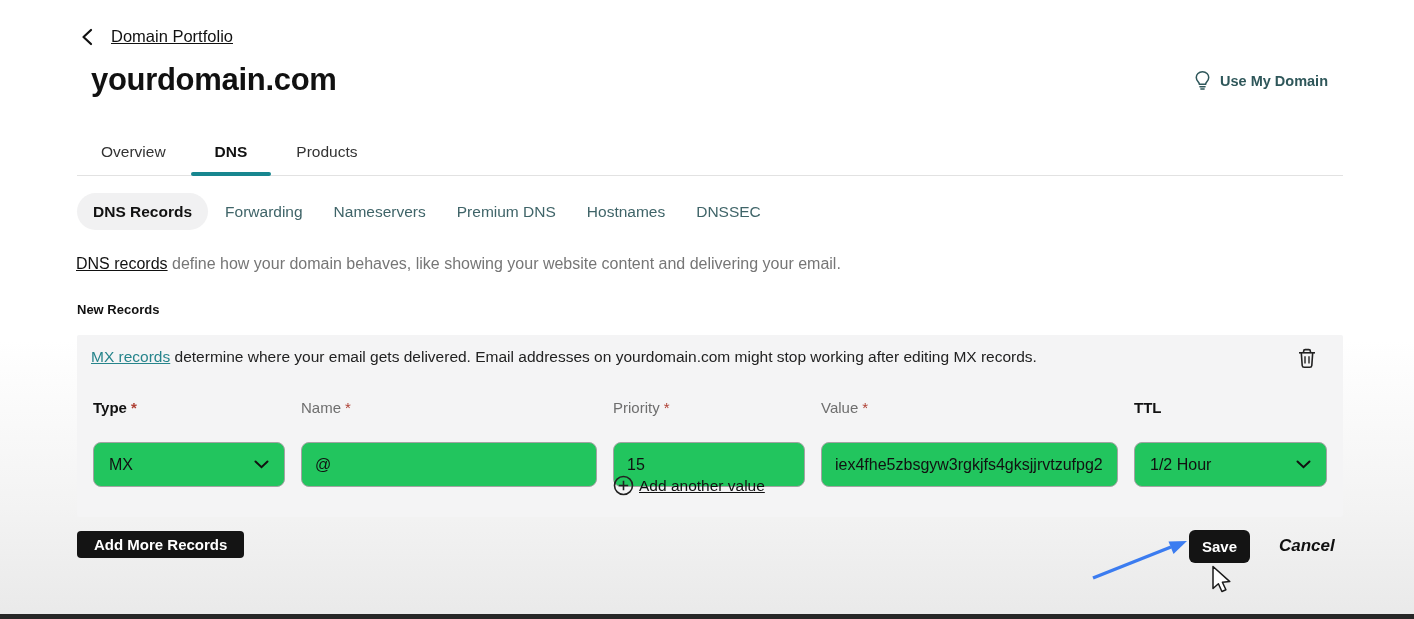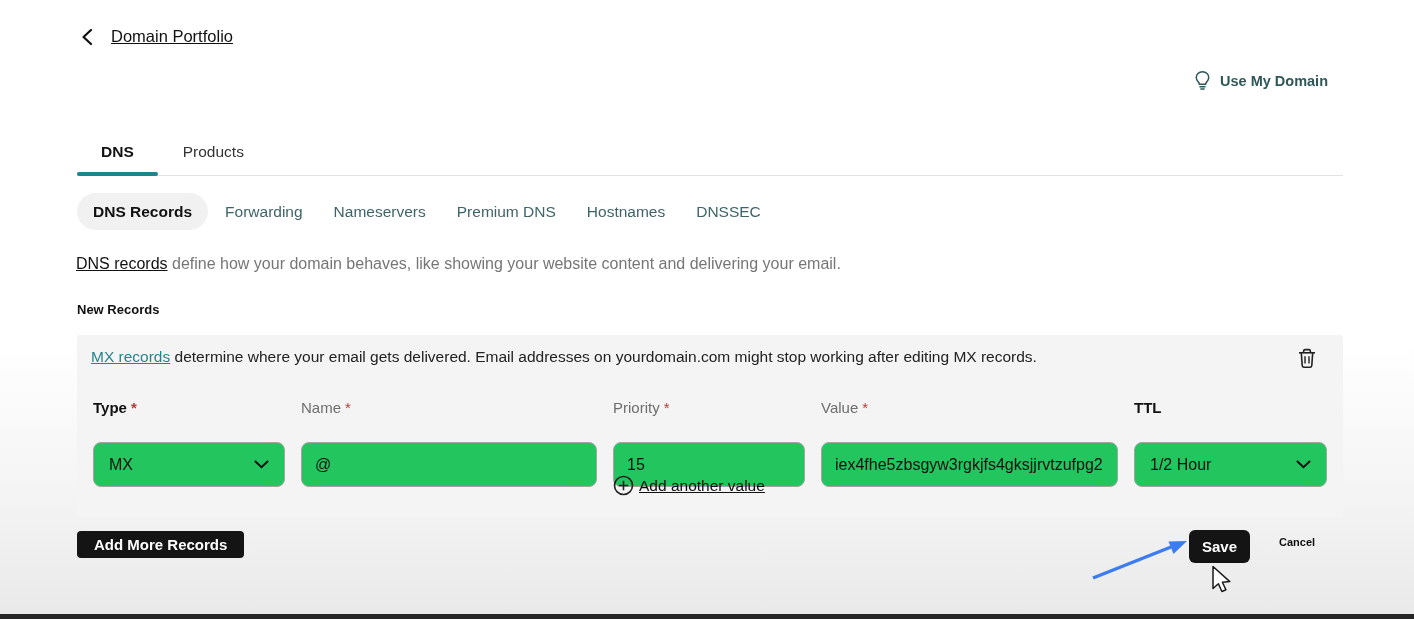--- a/index.html
+++ b/index.html
@@ -69,21 +69,21 @@
   .add-another{ position:absolute; left:536px; top:140px; display:flex; align-items:center; gap:5px;
     background:none; border:none; cursor:pointer; font-family:"Liberation Sans", sans-serif; }
   .add-another span{ font-size:15.5px; color:#111; text-decoration:underline; }
 
   
   .btn-black{ background:#141414; color:#fff; font-weight:700; font-size:15px; border:none;
     border-radius:5px; cursor:pointer; font-family:"Liberation Sans", sans-serif; }
   .add-more{ position:absolute; left:77px; top:531px; height:27px; padding:0 17px; border-radius:4px; }
   .save{ position:absolute; left:1189px; top:530px; width:61px; height:33px; border-radius:6px; }
   .cancel{ position:absolute; left:1279px; top:536px; background:none; border:none; font-weight:700;
-    font-size:11px; color:#111; cursor:pointer; font-family:"Liberation Sans", sans-serif; }
+    font-size:17px; color:#111; cursor:pointer; font-family:"Liberation Sans", sans-serif;font-style:italic; }
 
   .annotation-arrow{ position:absolute; left:1040px; top:528px; pointer-events:none; }
   .mouse-cursor{ position:absolute; left:1211px; top:565px; pointer-events:none; }
 
   .bottom-bar{ position:absolute; left:0; bottom:0; width:100%; height:5px; background:#262626; }
 </style>
 </head>
 <body>
 
 <div class="stage">
@@ -96,22 +96,24 @@
   </div>
 
   <div class="use-domain">
     <svg width="17" height="21" viewBox="0 0 18 21">
       <path d="M9 1.2 C5 1.2 2.4 4.1 2.4 7.3 c0 2.2 1.2 3.6 2.2 4.8 0.6 0.7 1 1.5 1.1 2.4 h6.6 c0.1-0.9 0.5-1.7 1.1-2.4 1-1.2 2.2-2.6 2.2-4.8 C15.6 4.1 13 1.2 9 1.2 Z" fill="none" stroke="#2f575a" stroke-width="1.6"></path>
       <path d="M6.3 17.2 h5.4 M7.3 19.6 h3.4" fill="none" stroke="#2f575a" stroke-width="1.6" stroke-linecap="round"></path>
     </svg>
     <span>Use My Domain</span>
   </div>
 
+  <h1 class="page-title">yourdomain.com</h1>
 
   <div class="tabs">
+    <div class="tab">Overview</div>
     <div class="tab active">DNS</div>
     <div class="tab">Products</div>
   </div>
 
   <div class="subtabs">
     <div class="subtab pill">DNS Records</div>
     <div class="subtab">Forwarding</div>
     <div class="subtab">Nameservers</div>
     <div class="subtab">Premium DNS</div>
     <div class="subtab">Hostnames</div>

